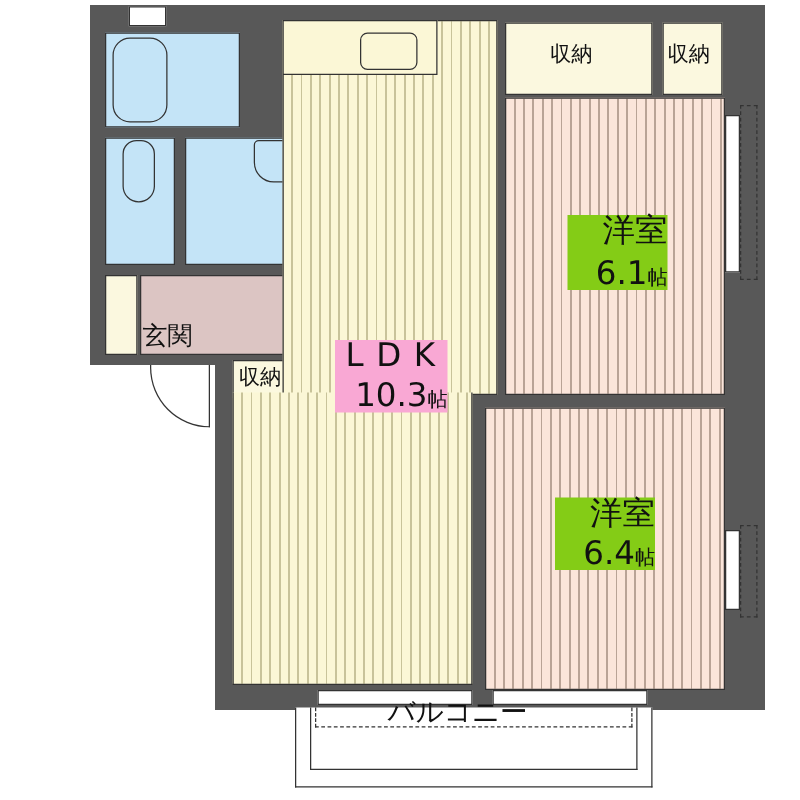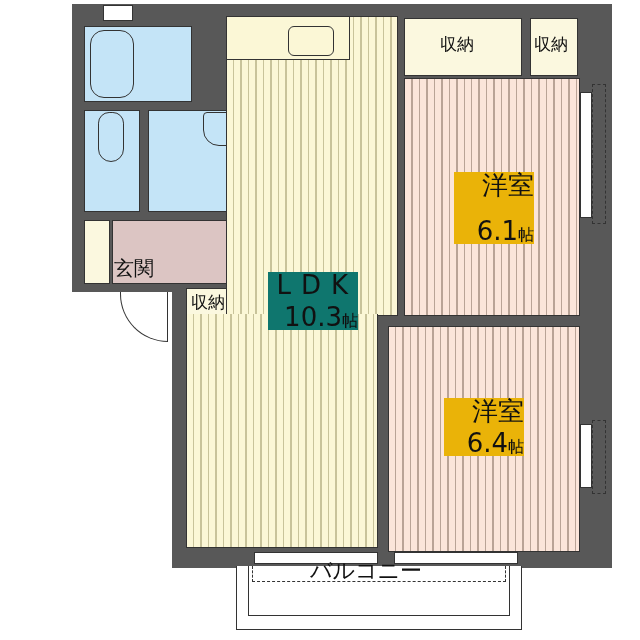--- a/index.html
+++ b/index.html
@@ -7,22 +7,22 @@
   .abs { position: absolute; box-sizing: border-box; }
   .wall { background: #585858; }
   .ldk { background-color: #fbf7d6;
     background-image: repeating-linear-gradient(90deg, transparent 0 6px, #c8c39a 6px 7.5px); border: 1.5px solid #333; }
   .youshitsu { background-color: #fbe5da;
     background-image: repeating-linear-gradient(90deg, transparent 0 6px, #b9a396 6px 7.5px); border: 1.5px solid #333; }
   .wet { background: #c4e4f7; border: 1.5px solid #333; }
   .genkan { background: #dcc5c3; border: 1.5px solid #333; }
   .storage { background: #fbf8df; border: 1.5px solid #333; }
   .label { position: absolute; color: #111; text-align: right; white-space: nowrap; line-height: 1; }
-  .label-bg { background: #0f766e; }
-  .label-bg-p { background: #eab308; }
+  .label-bg { background: #f9a8d4; }
+  .label-bg-p { background: #84cc16; }
   .mid { font-size: 26px; }
   .unit { font-size: 16px; }
   .small { font-size: 17px; }
   .window { background: #fff; border: 1.5px solid #333; }
   .dash { border: 1.5px dashed #333; }
   .fixture { border: 1.5px solid #333; border-radius: 14px; }
 </style>
 </head>
 <body>
 
@@ -56,21 +56,21 @@
     <div style="margin-top:6px;"><span class="mid">10.3</span><span class="unit">帖</span></div>
   </div>
 
   <div class="abs storage" style="left:404px;top:18px;width:118px;height:58px;"></div>
   <div class="label small" style="left:440px;top:36px;">収納</div>
   <div class="abs storage" style="left:530px;top:18px;width:48px;height:58px;"></div>
   <div class="label small" style="left:534px;top:36px;">収納</div>
   <div class="abs youshitsu" style="left:404px;top:78px;width:176px;height:238px;"></div>
   <div class="label label-bg-p" style="left:454px;top:172px;width:80px;">
     <div class="mid">洋室</div>
-    <div style="margin-top:20px;"><span class="mid">6.1</span><span class="unit">帖</span></div>
+    <div style="margin-top:8px;"><span class="mid">6.1</span><span class="unit">帖</span></div>
   </div>
   <div class="abs window" style="left:580px;top:92px;width:12px;height:126px;"></div>
   <div class="abs dash" style="left:592px;top:84px;width:14px;height:140px;"></div>
 
   <div class="abs youshitsu" style="left:388px;top:326px;width:192px;height:226px;"></div>
   <div class="label label-bg-p" style="left:444px;top:398px;width:80px;">
     <div class="mid">洋室</div>
     <div style="margin-top:6px;"><span class="mid">6.4</span><span class="unit">帖</span></div>
   </div>
   <div class="abs window" style="left:580px;top:424px;width:12px;height:64px;"></div>

